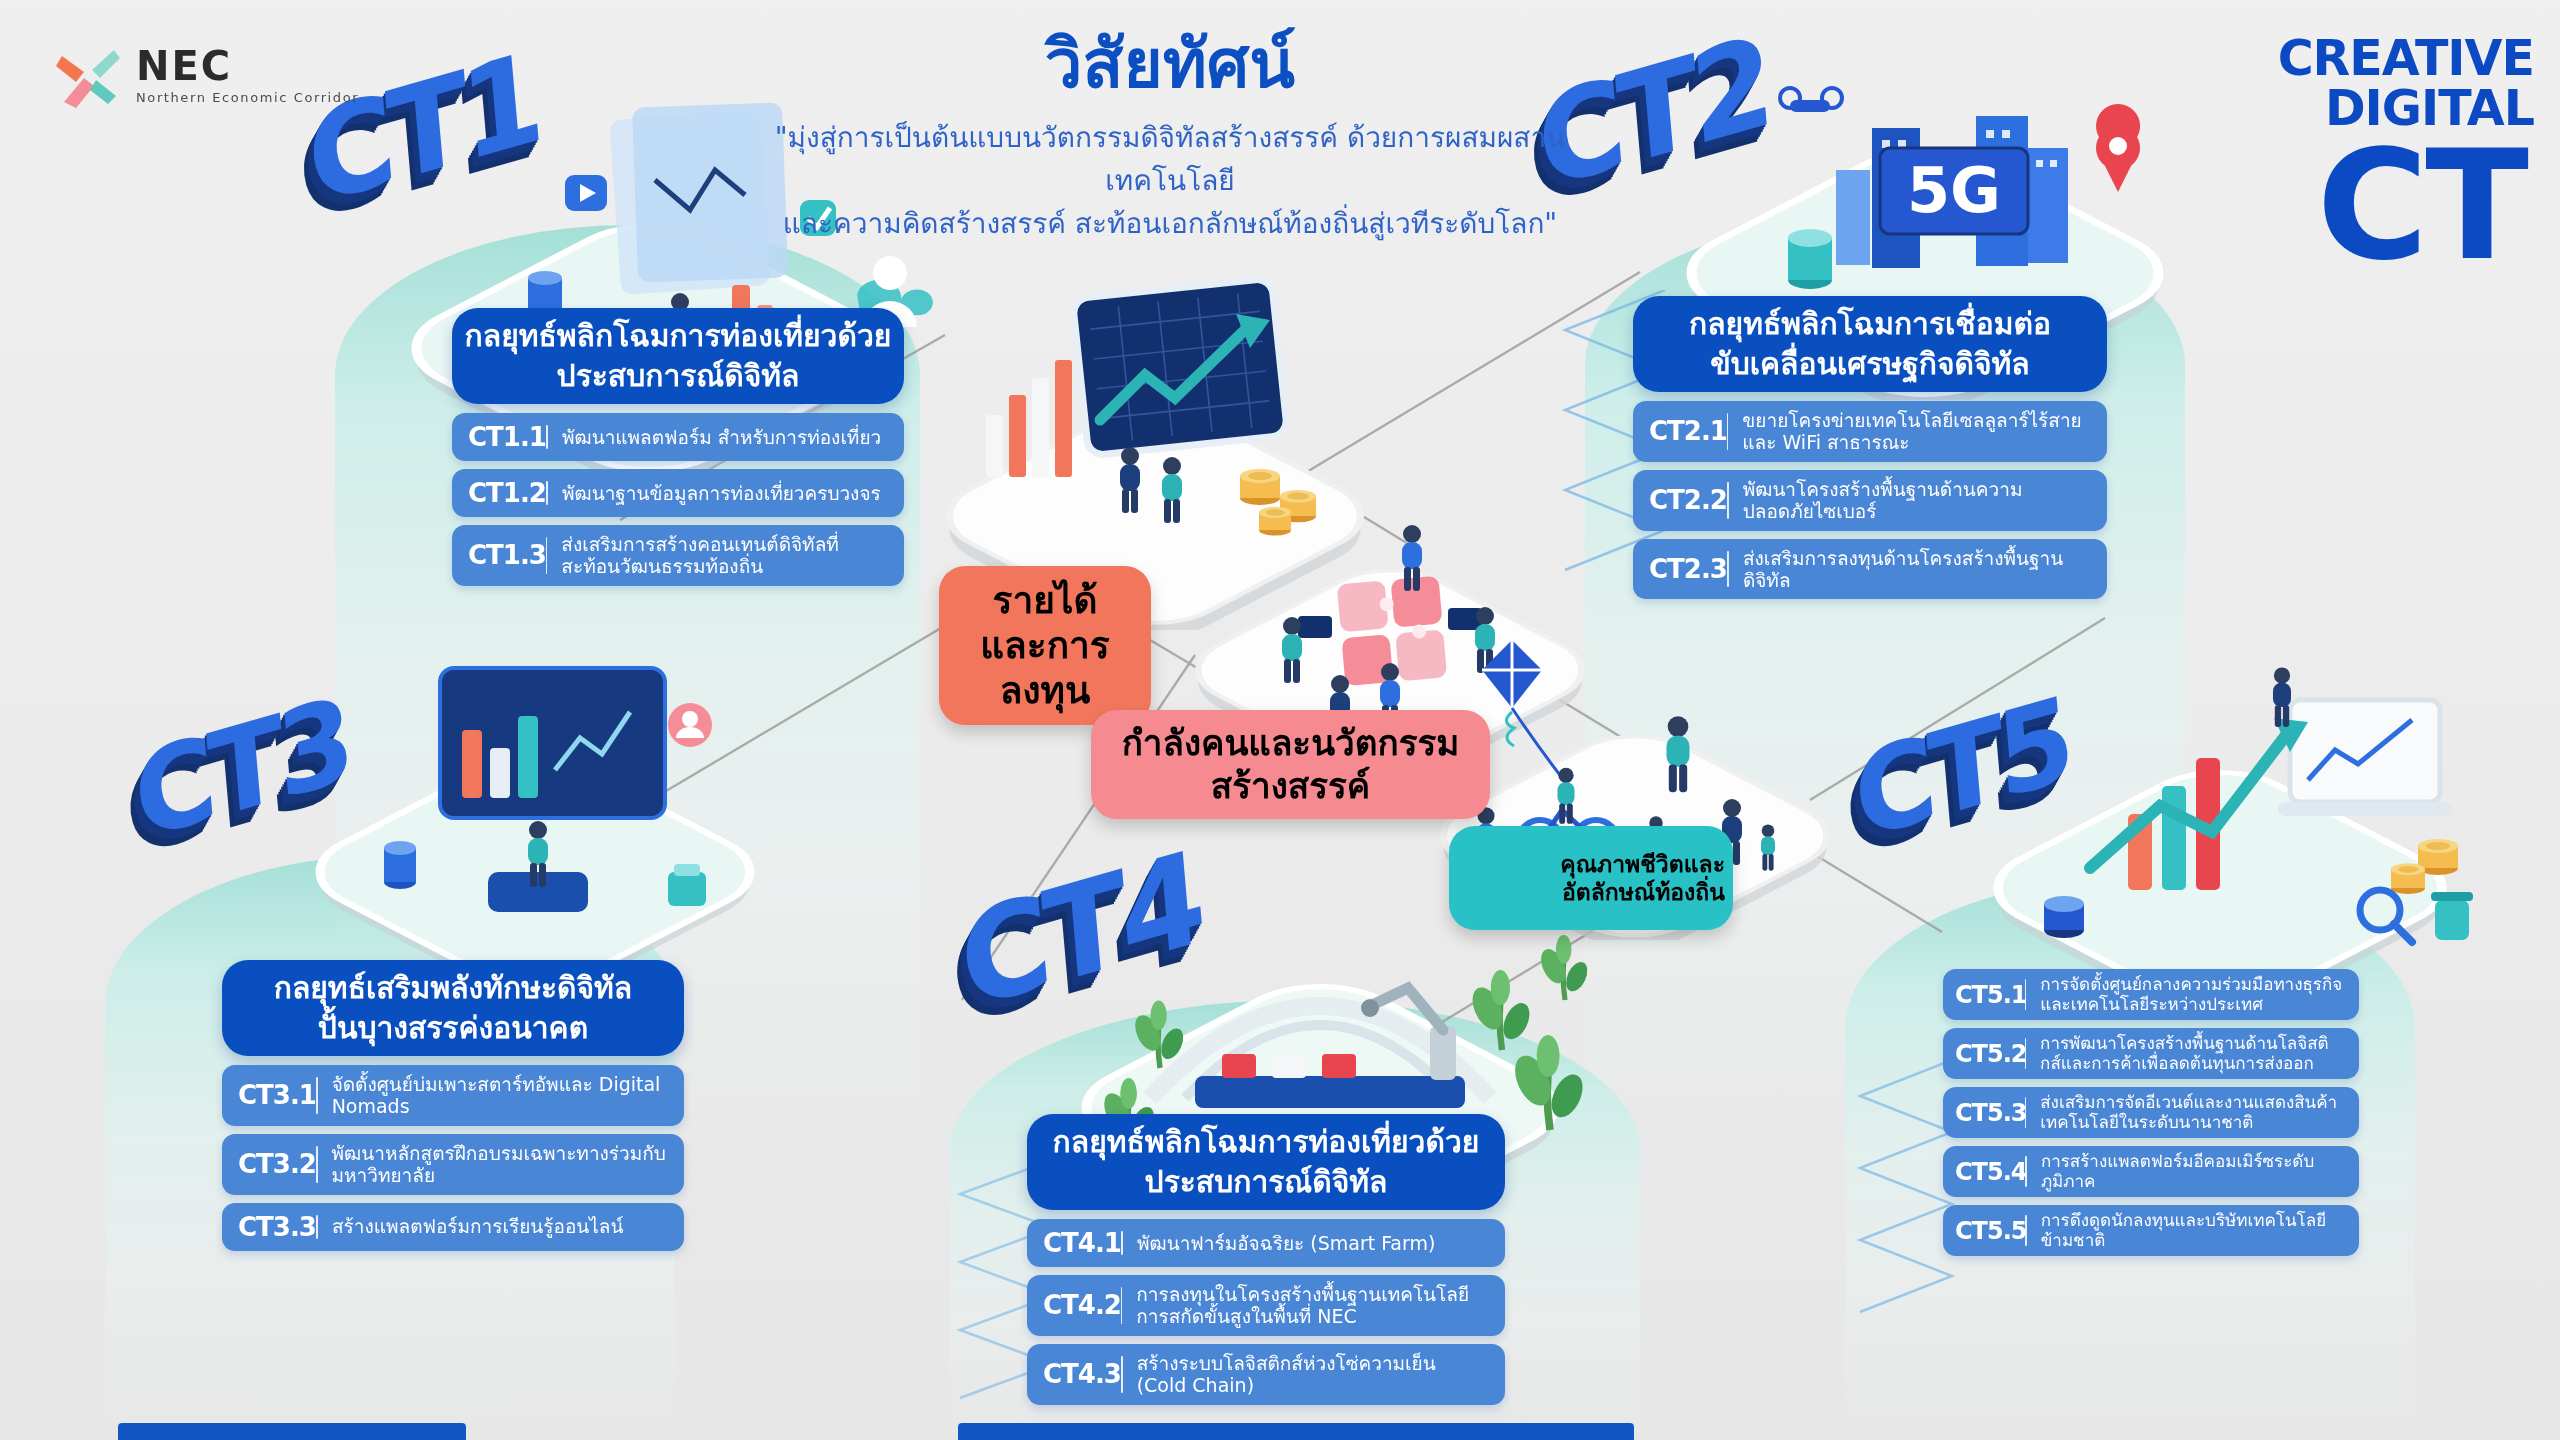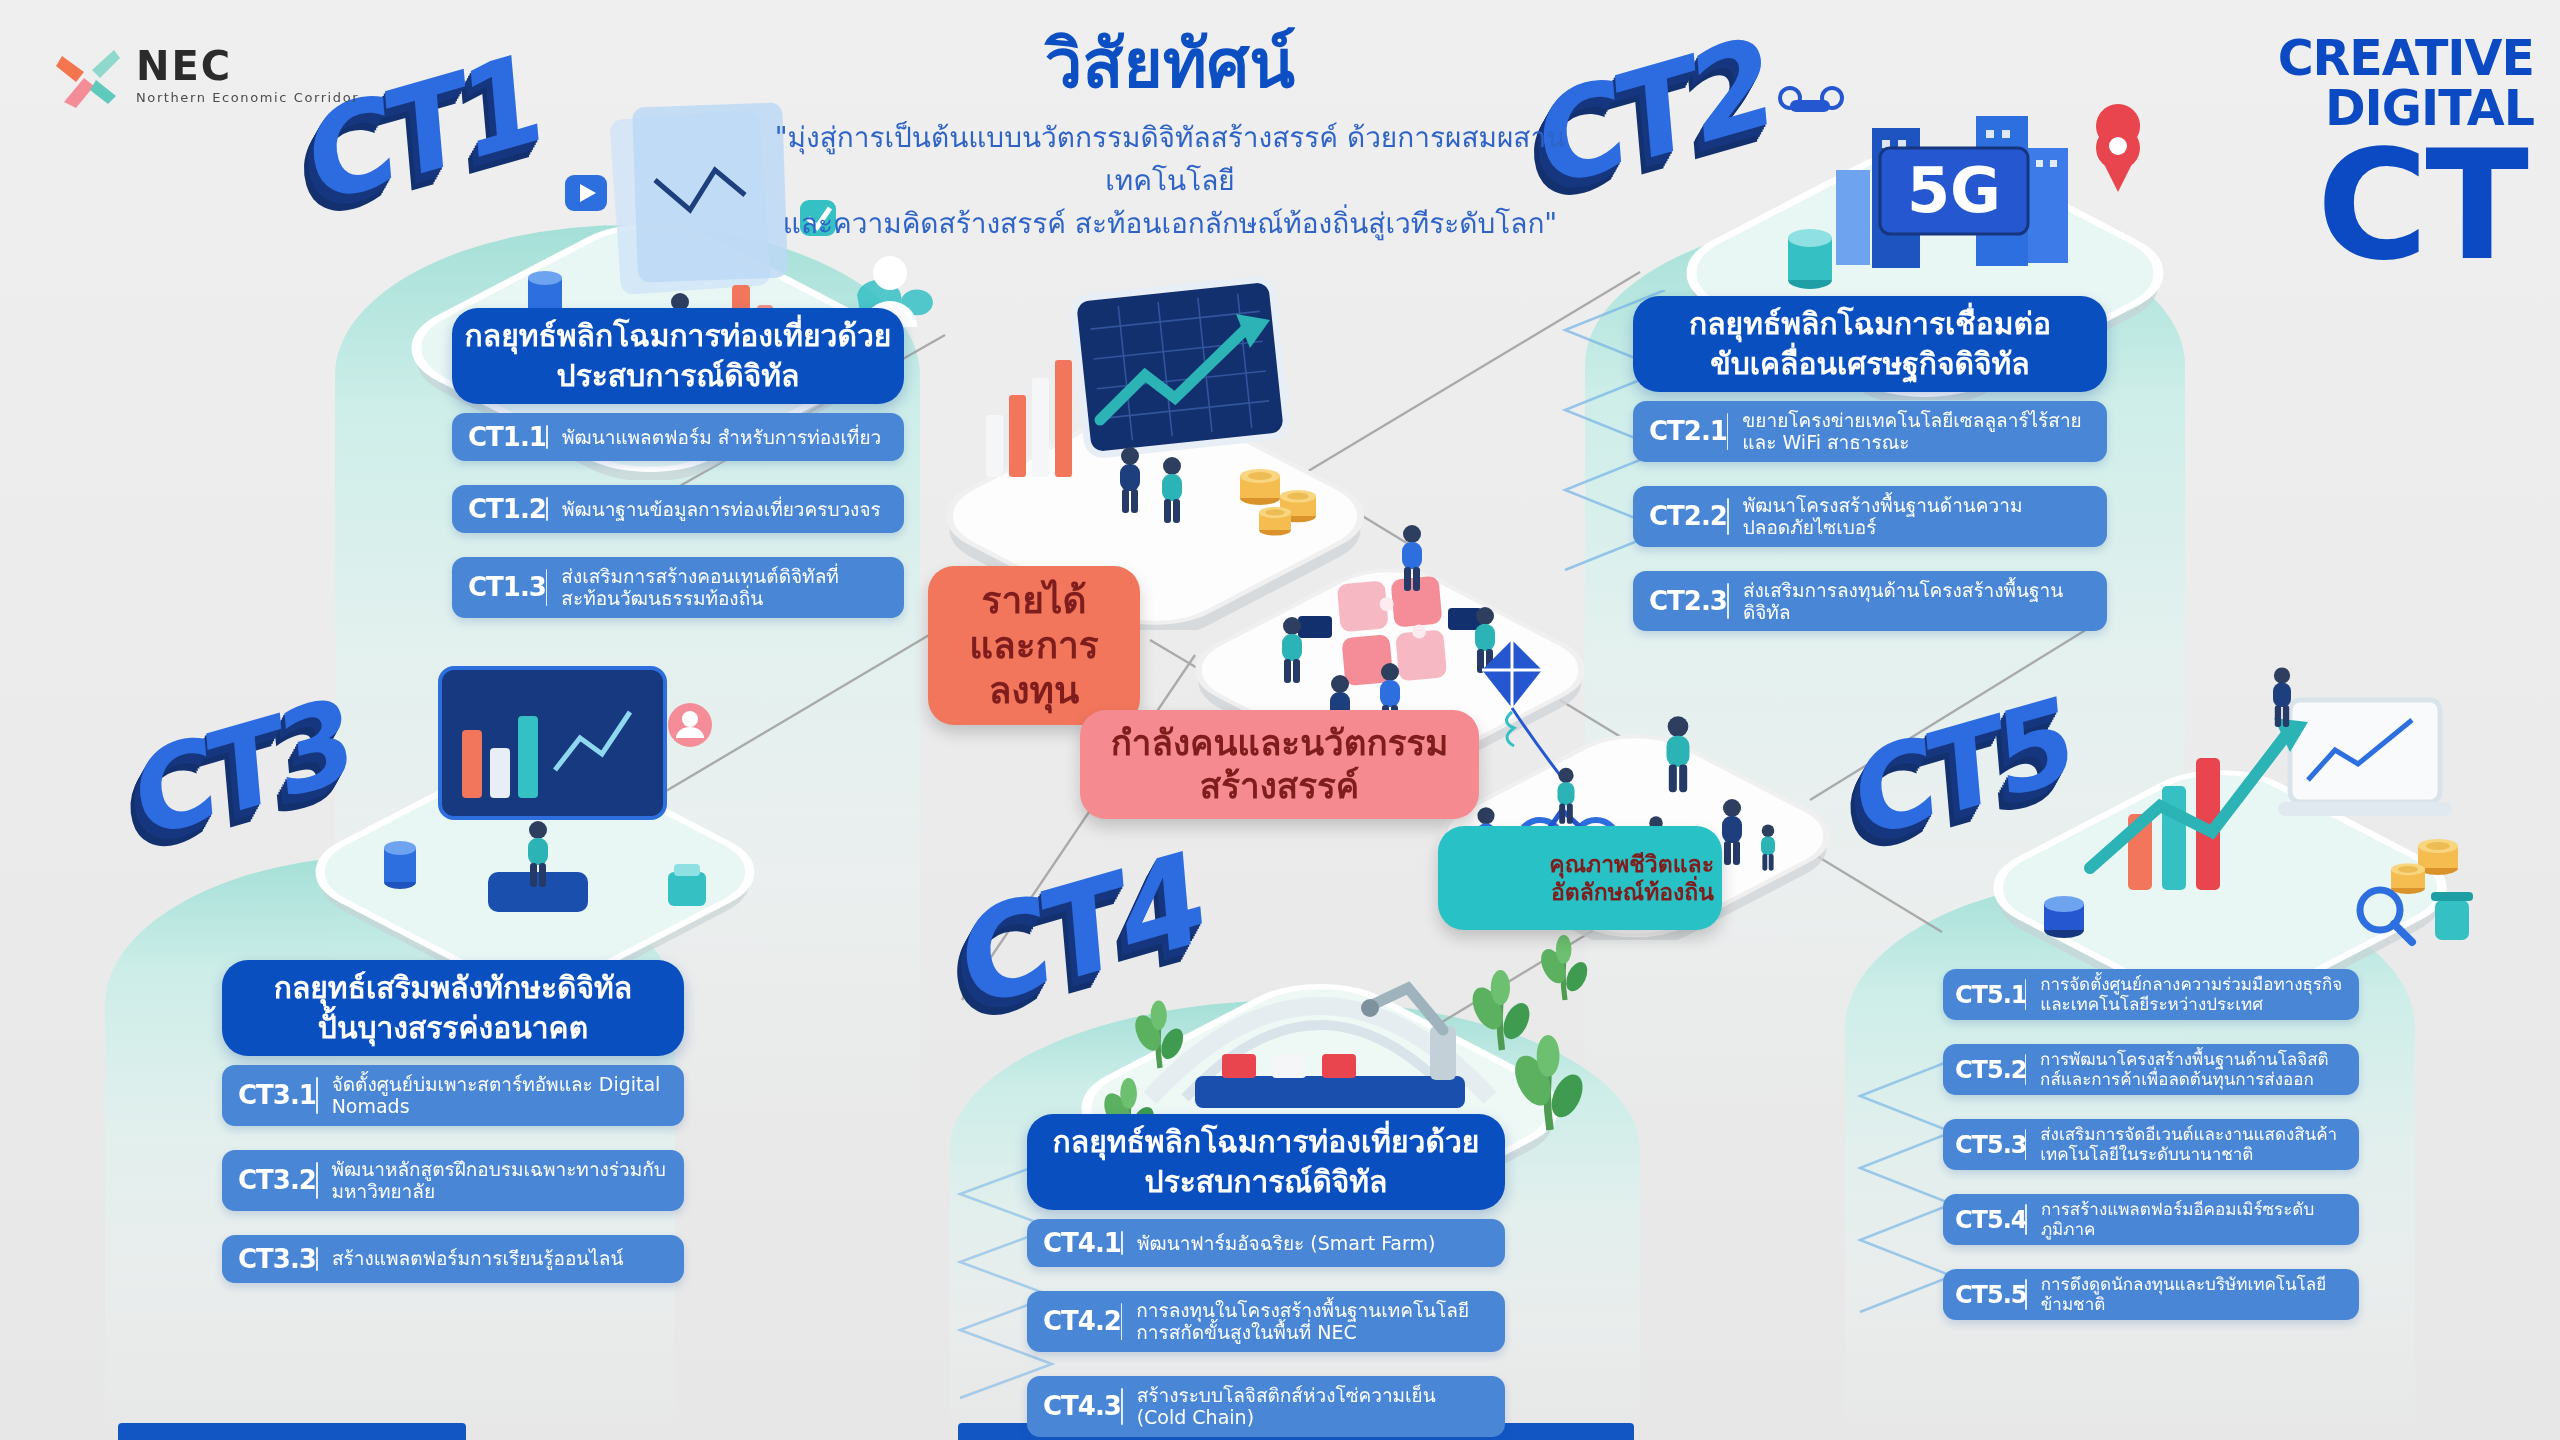--- a/index.html
+++ b/index.html
@@ -35,35 +35,35 @@
   .strategy{position:absolute;z-index:5;}
   .s1{left:452px;top:308px;width:452px;}
   .s2{left:1633px;top:296px;width:474px;}
   .s3{left:222px;top:960px;width:462px;}
   .s4{left:1027px;top:1114px;width:478px;}
   .s5{left:1923px;top:960px;width:436px;}
   .strategy-header{background:#0a4fc0;border-radius:26px;min-height:96px;display:flex;
         flex-direction:column;justify-content:center;align-items:center;color:#fff;
         font-weight:700;font-size:30px;line-height:1.32;text-align:center;
         box-shadow:0 6px 14px rgba(10,60,150,.25);padding:6px 10px;box-sizing:border-box;}
-  .strategy-items{margin-top:9px;display:flex;flex-direction:column;gap:24px;}
+  .strategy-items{margin-top:9px;display:flex;flex-direction:column;gap:8px;}
   .item{background:#4a86d6;border-radius:13px;display:flex;align-items:center;
         padding:8px 16px;box-sizing:border-box;min-height:48px;color:#fff;
         box-shadow:0 4px 9px rgba(30,80,160,.18);}
   .item .code{font-weight:700;font-size:26px;min-width:78px;letter-spacing:-1px;}
   .item .vline{width:2px;align-self:stretch;margin:4px 14px 4px 0;background:rgba(255,255,255,.85);border-radius:2px;}
   .item .txt{font-size:19px;line-height:1.18;}
   .s5 .item{min-height:46px;padding:6px 12px;margin-left:20px;}
   .s5 .item .code{font-size:24px;min-width:70px;}
   .s5 .item .txt{font-size:17px;line-height:1.15;}
 
   
-  .driver{position:absolute;z-index:7;border-radius:26px;color:#7f1d1d;font-weight:700;
+  .driver{position:absolute;z-index:7;border-radius:26px;color:#000000;font-weight:700;
           text-align:center;display:flex;flex-direction:column;justify-content:center;
-          box-shadow:0 8px 16px rgba(0,0,0,.18);line-height:1.22;padding:12px 8px;box-sizing:border-box;}
+          box-shadow:0 8px 16px rgba(0,0,0,.18);line-height:1.22;padding:12px 8px;box-sizing:border-box;margin-left:11px;}
   .d-income{left:928px;top:566px;width:212px;min-height:104px;background:#f2765c;font-size:37px;}
   .d-workforce{left:1080px;top:710px;width:399px;min-height:100px;background:#f58b90;font-size:35px;}
   .d-quality{left:1438px;top:826px;width:284px;min-height:104px;background:#28c2c6;font-size:23px;text-align:right;}
 
   
   .nec{position:absolute;left:50px;top:38px;display:flex;align-items:center;gap:12px;z-index:8;}
   .nec-text .nec-name{font-weight:700;font-size:40px;color:#2b2b2b;letter-spacing:2px;line-height:1;}
   .nec-text .nec-sub{font-size:13px;color:#4c4c4c;letter-spacing:1.6px;margin-top:4px;}
   .vision{position:absolute;left:730px;top:28px;width:880px;text-align:center;z-index:8;}
   .vision-title{font-size:67px;font-weight:700;color:#0c4fc3;line-height:1.1;}

